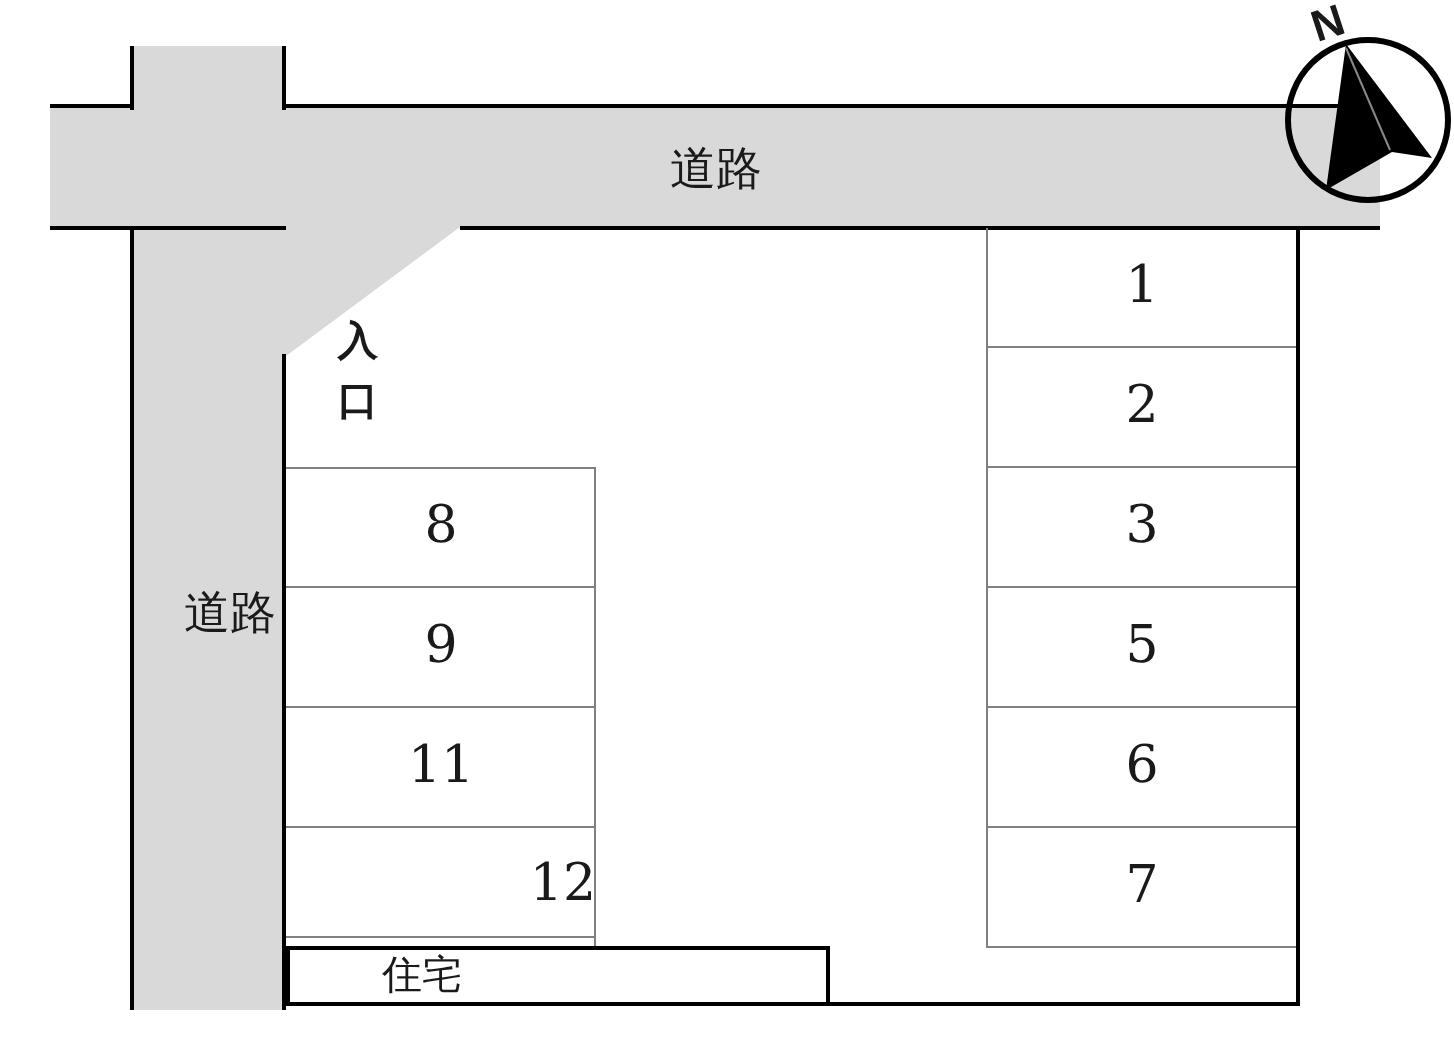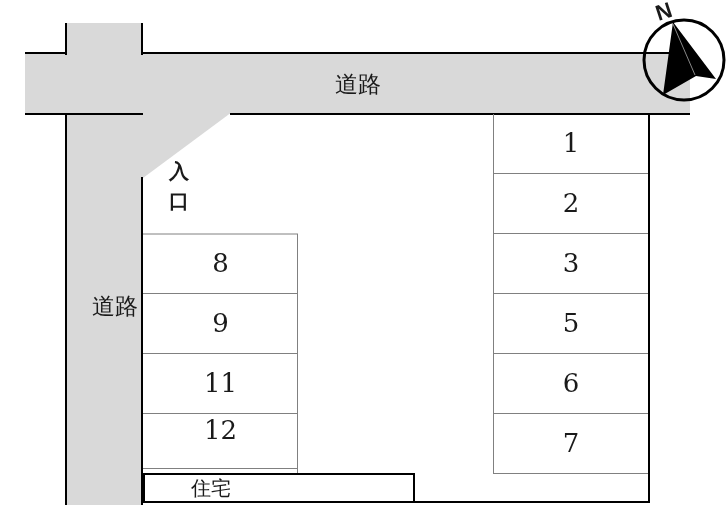--- a/index.html
+++ b/index.html
@@ -32,21 +32,21 @@
     text-align:center;
     line-height:58px;
     height:60px;
     color:var(--ink);
   }
   .col-right{left:493px;width:156px;}
   .col-left{left:143px;width:155px;}
   .r-row0{top:114px;} .r-row1{top:174px;} .r-row2{top:234px;}
   .r-row3{top:294px;} .r-row4{top:354px;} .r-row5{top:414px;}
   .l-row0{top:234px;} .l-row1{top:294px;} .l-row2{top:354px;}
-  .l-row3{top:404px;height:55px;line-height:53px;}
+  .l-row3{top:416px;height:55px;line-height:53px;text-align:right;}
 </style>
 </head>
 <body>
 
 <div class="stage">
 
   <svg width="727" height="523" viewBox="0 0 727 523">
 
     <rect x="65" y="23" width="78" height="31" fill="#d9d9d9"></rect>
     <rect x="25" y="54" width="665" height="60" fill="#d9d9d9"></rect>

